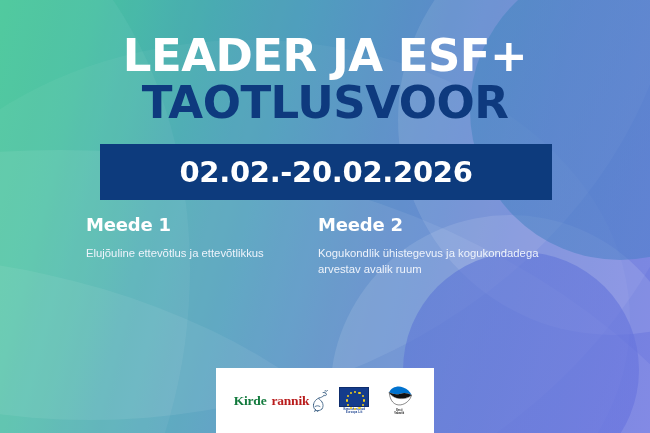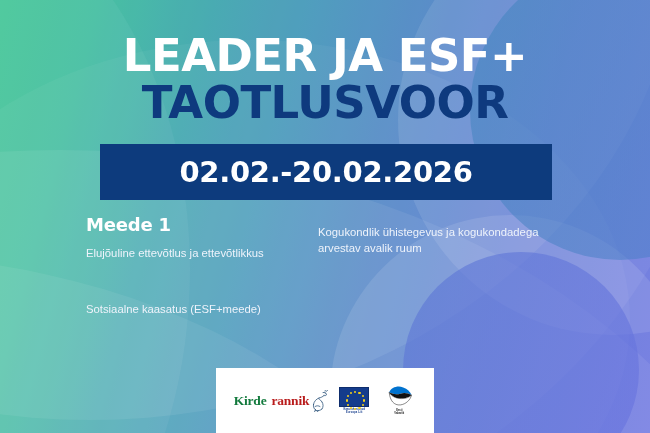--- a/index.html
+++ b/index.html
@@ -253,26 +253,26 @@
     </div>
 
     <div id="measures">
 
       <div class="measure col-left">
         <div class="measure-title">Meede 1</div>
         <div class="measure-desc">Elujõuline ettevõtlus ja ettevõtlikkus</div>
       </div>
 
       <div class="measure col-right">
+        <div class="measure-title">Meede 2</div>
         <div class="measure-desc">Kogukondlik ühistegevus ja kogukondadega arvestav avalik ruum</div>
       </div>
 
 
       <div class="measure col-right">
-        <div class="measure-desc">Sotsiaalne kaasatus (ESF+meede)</div>
       </div>
 
     </div>
 
     <div id="logo-bar">
 
       <div id="kirderannik">
         <span id="kirde-text">Kirde</span>
         <span id="rannik-text">rannik</span>
         <svg id="heron-icon" viewBox="0 0 40 44">

